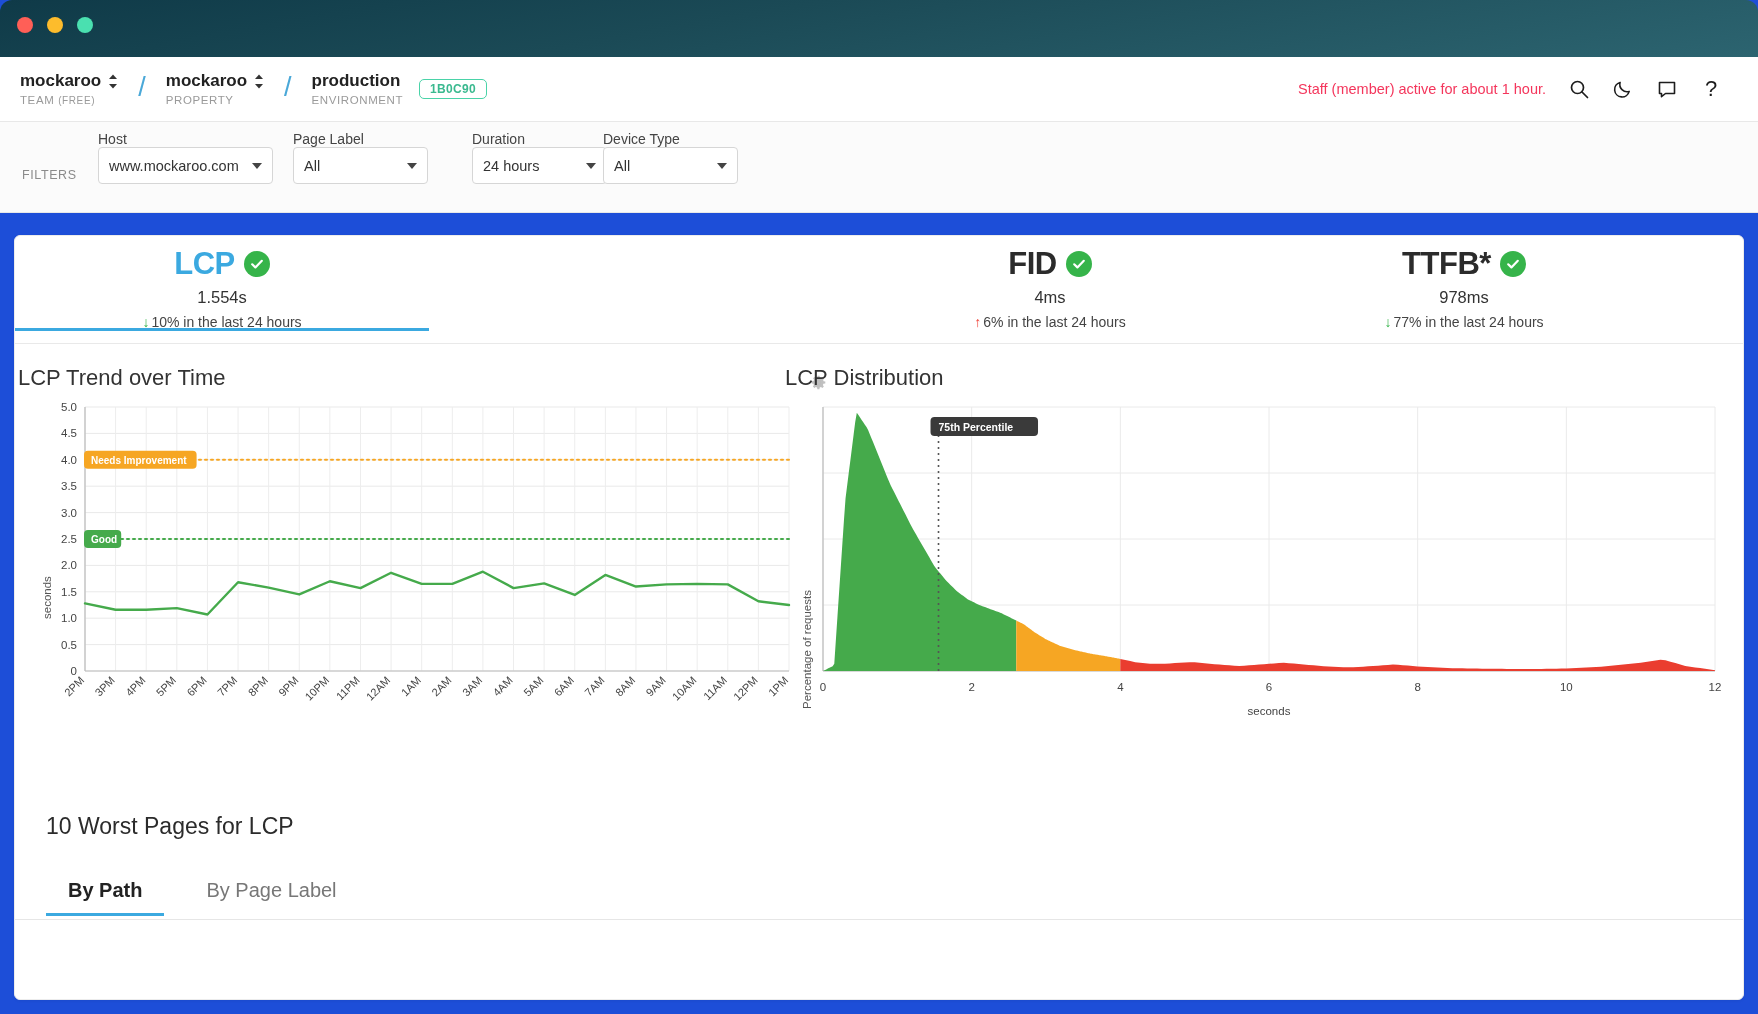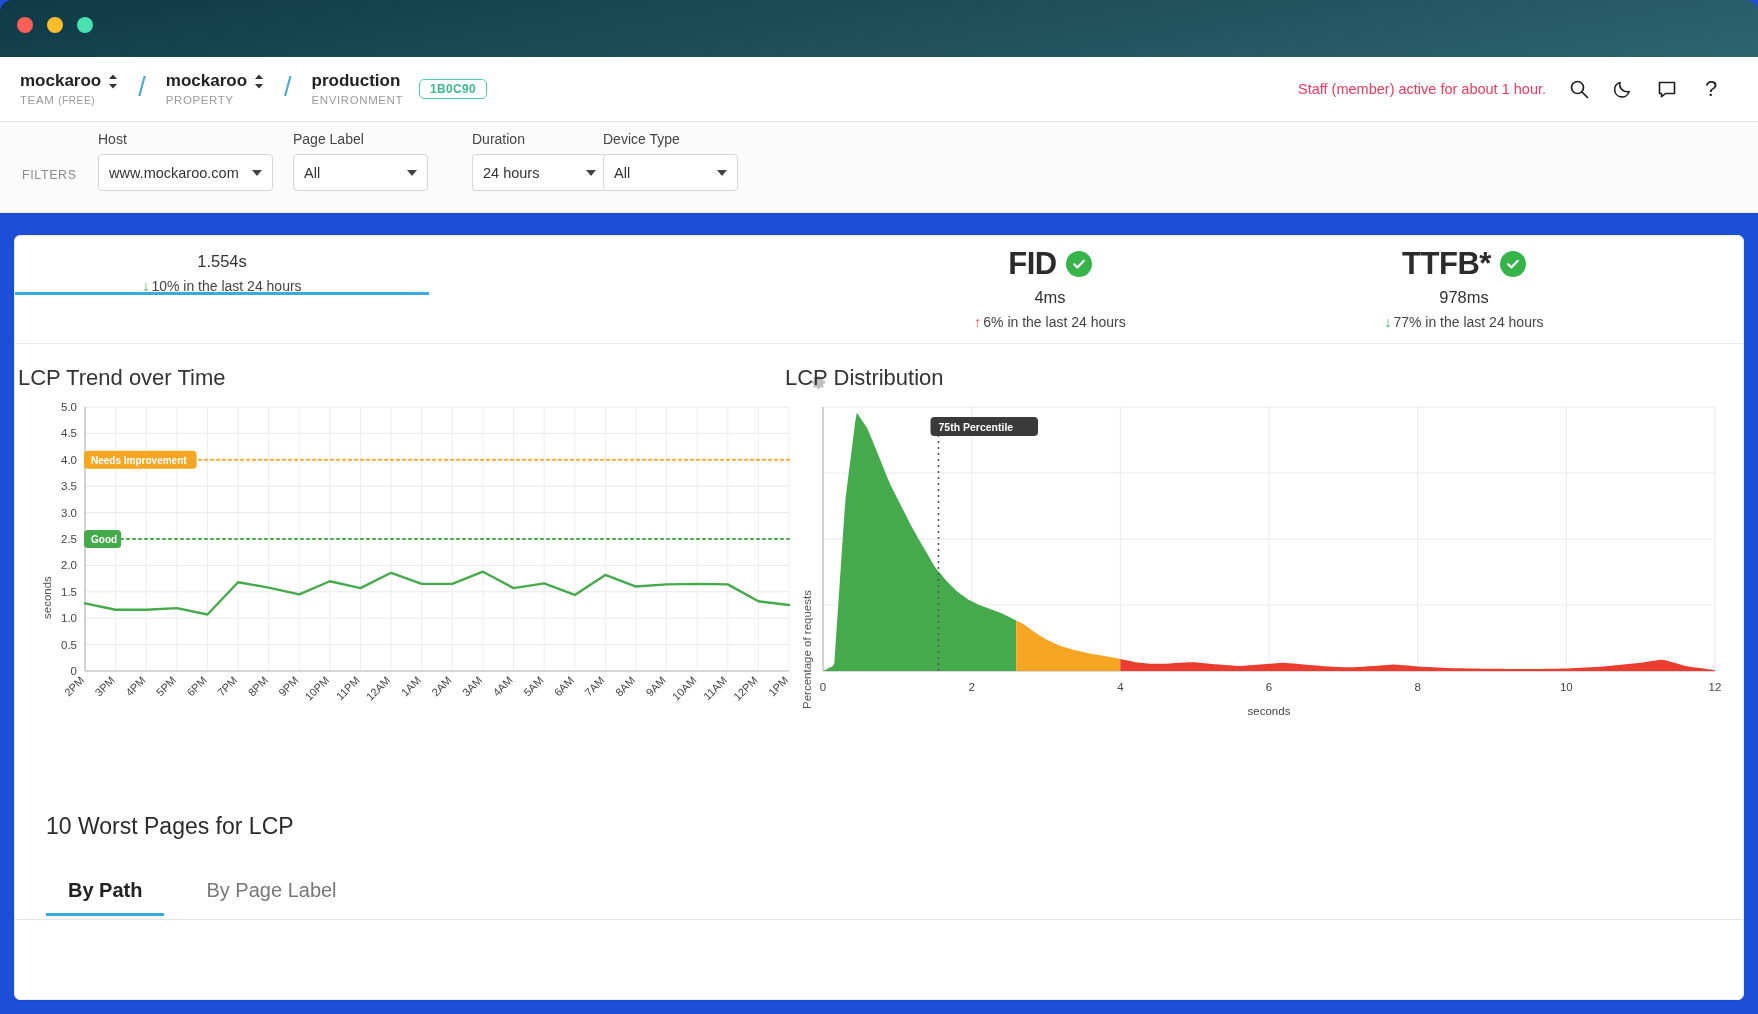--- a/index.html
+++ b/index.html
@@ -49,21 +49,21 @@
   .hicon svg { display:block; }
   .qmark { font-size:22px; color:#1d1d1d; line-height:1; }
 
   
   .filters {
     position:absolute; left:0; top:122px; width:1758px; height:91px;
     background:#fbfbfb; border-bottom:1px solid #e8e8e8;
   }
   .filters-label { position:absolute; left:22px; top:46px; font-size:12.5px; color:#8b8b8b; letter-spacing:.6px; }
   .fgroup { position:absolute; top:9px; }
-  .fgroup .flabel { font-size:14px; color:#444; margin-bottom:7px; display:block; }
+  .fgroup .flabel { font-size:14px; color:#444; display:block; }
   .select {
     height:37px; border:1px solid #d6d6d6; border-radius:4px; background:#fff;
     display:flex; align-items:center; padding:13px 10px; font-size:14.5px; color:#333;
     position:relative;
   }
   .select .val { white-space:nowrap; overflow:hidden; }
   .caret { margin-left:auto; width:0;height:0;
     border-left:5px solid transparent;border-right:5px solid transparent;border-top:6px solid #444; }
   .addfilter {
     position:absolute; top:173px; left:761px; height:37px; width:155px;
@@ -249,20 +249,28 @@
     </div>
 
     <div class="config-guide">Configuration Guide</div>
   </div>
 
   <div class="card">
 
     <div class="metrics">
 
       <div class="metric active" style="left:0px;">
+        <div class="m-head">
+          <span class="m-name">LCP</span>
+          <span class="check">
+            <svg width="16" height="16" viewBox="0 0 16 16" fill="none" stroke="#fff" stroke-width="2.2" stroke-linecap="round" stroke-linejoin="round">
+                <path d="M3.2 8.3 L6.4 11.4 L12.8 4.8"></path>
+              </svg>
+          </span>
+        </div>
         <div class="m-val">1.554s</div>
         <div class="m-delta">
           <span class="arrow down">↓</span><span>10% in the last 24 hours</span>
         </div>
         <div class="m-underline"></div>
       </div>
 
 
       <div class="metric" style="left:828px;">
         <div class="m-head">

